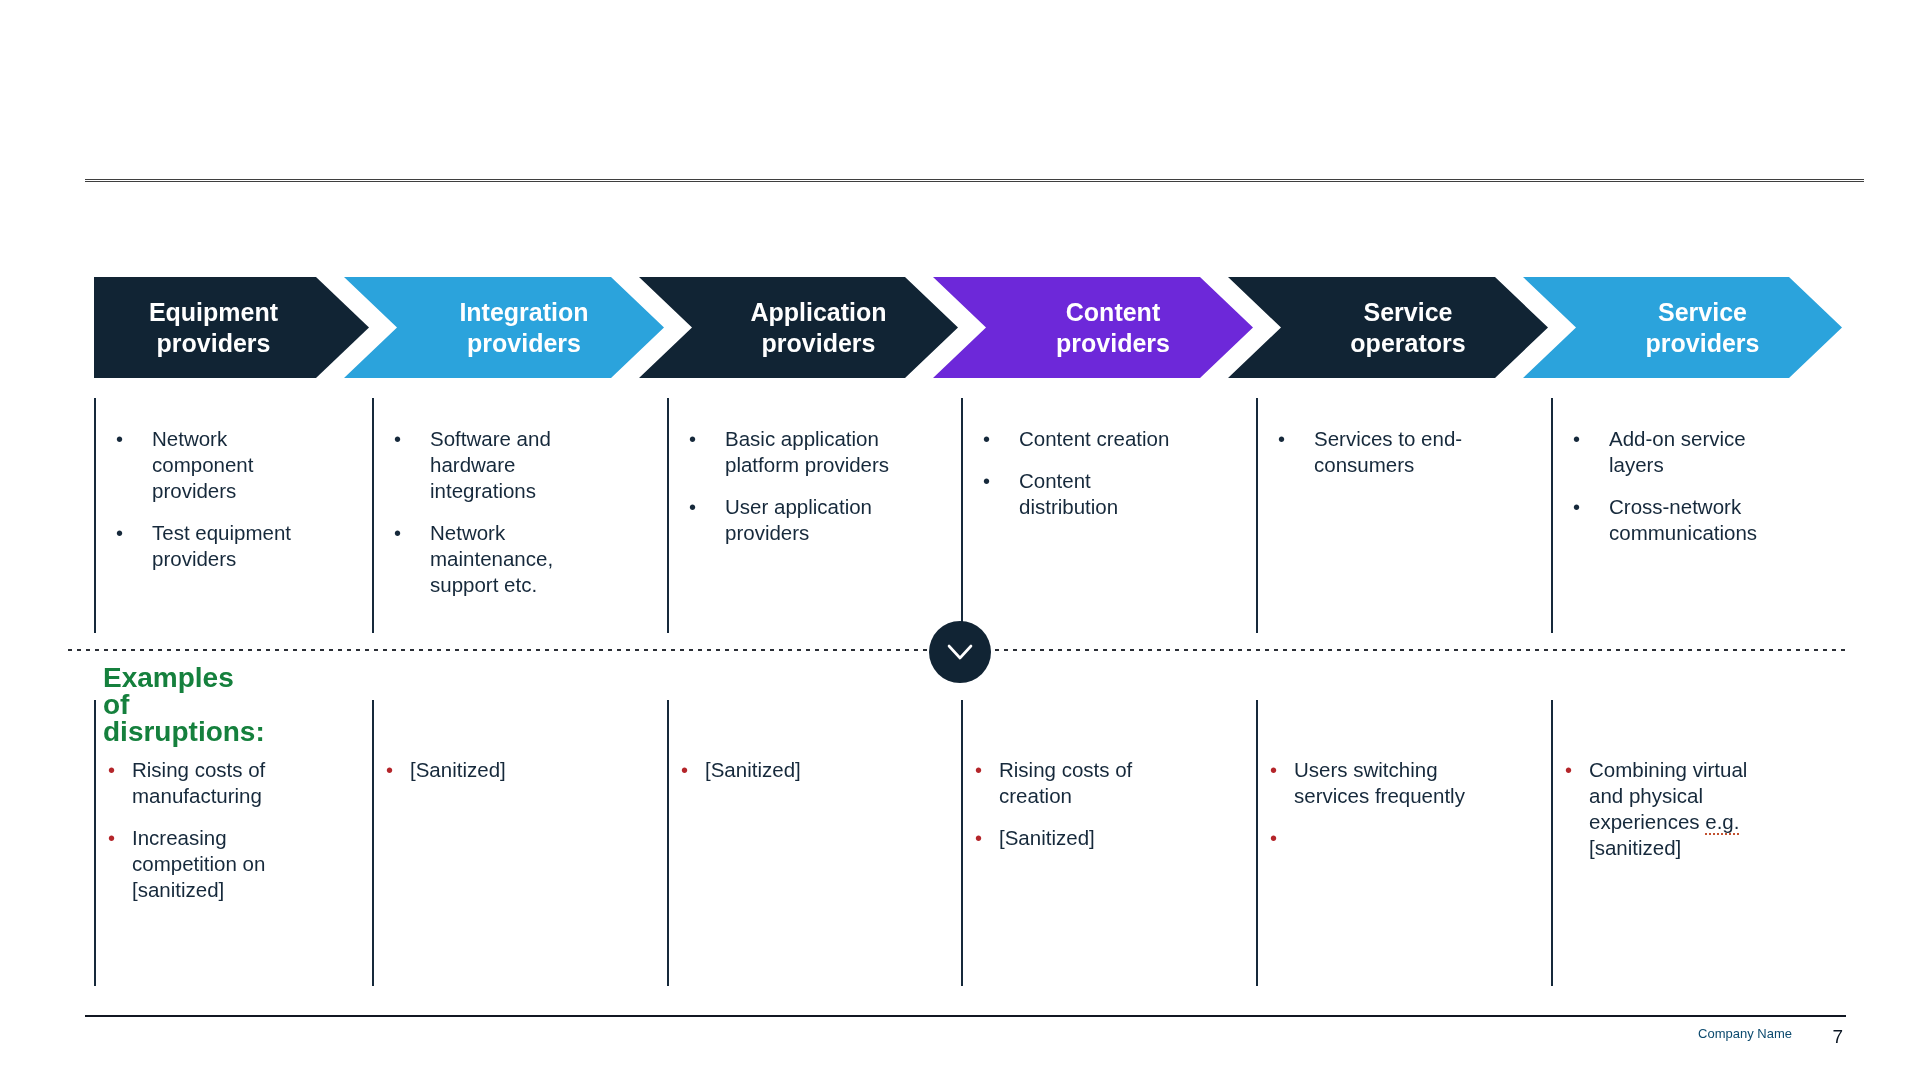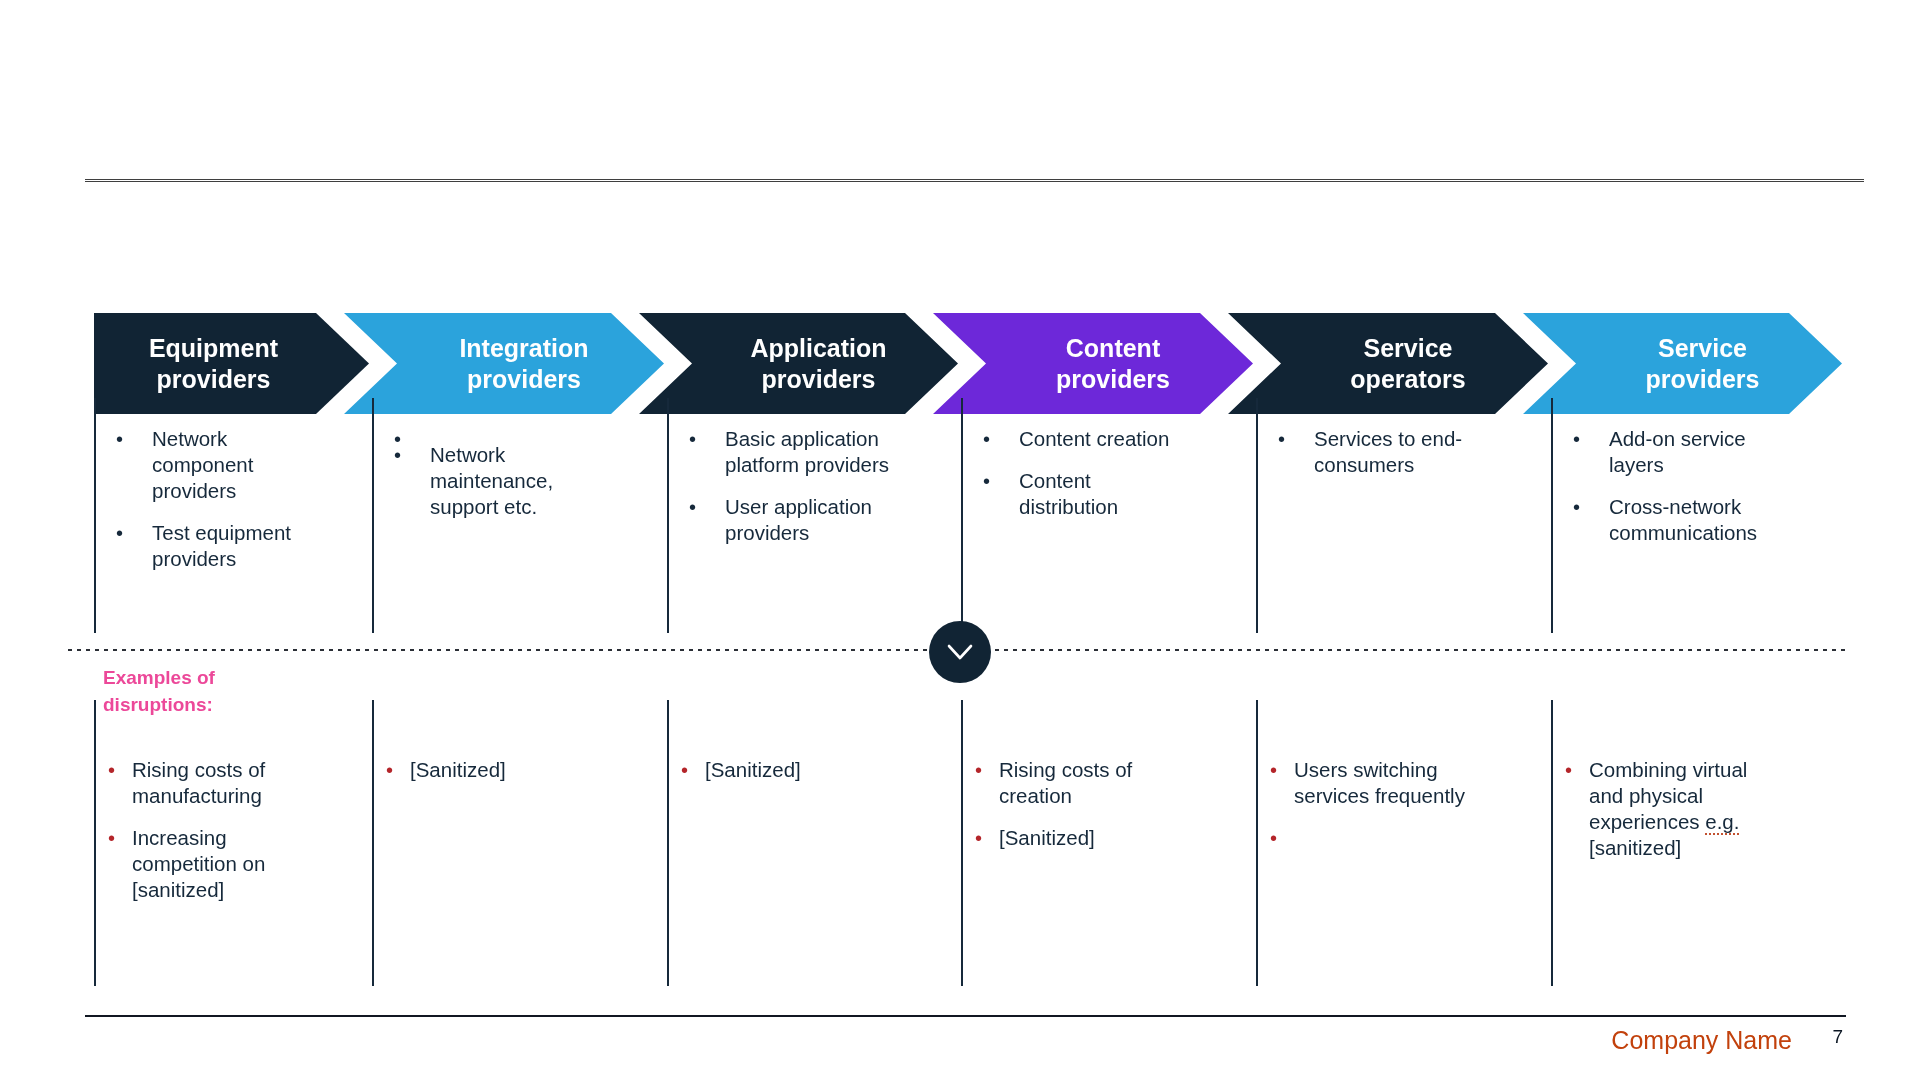--- a/index.html
+++ b/index.html
@@ -2,45 +2,45 @@
 <html><head>
 <meta charset="utf-8">
 <style>
   html,body{margin:0;padding:0;background:#ffffff;}
   body{font-family:"Liberation Sans","DejaVu Sans",sans-serif;}
   #slide{position:relative;width:1920px;height:1081px;background:#fff;overflow:hidden;}
 
   .page-title{position:absolute;left:85px;top:108px;font-size:45px;font-weight:bold;color:#0a0a0a;letter-spacing:-0.5px;white-space:nowrap;}
   .title-rule{position:absolute;left:85px;top:179px;width:1779px;height:3px;border-top:1px solid #3f3f3f;border-bottom:1px solid #3f3f3f;box-sizing:border-box;}
 
-  .stage-chevron{position:absolute;top:277px;height:101px;display:flex;align-items:center;justify-content:center;text-align:center;margin-top:36px;}
+  .stage-chevron{position:absolute;top:277px;height:101px;display:flex;align-items:center;justify-content:center;text-align:center;}
   .stage-label{color:#ffffff;font-size:25px;font-weight:bold;line-height:31px;}
 
   .col-divider{position:absolute;width:2px;}
 
   .item-list,.disruption-list{position:absolute;margin:0;padding:0;list-style:none;font-size:20.5px;line-height:26px;color:#16293b;}
   .item-list li,.disruption-list li{position:relative;margin:0 0 16px 0;}
   .item-list li{padding-left:36px;}
   .disruption-list li{padding-left:24px;}
   .dot{position:absolute;left:0;top:0;}
   .item-list .dot{color:#16293b;font-size:20px;}
   .disruption-list .dot{color:#b4252a;font-size:20px;}
 
   .dashed-divider{position:absolute;left:68px;top:649px;width:1781px;height:2px;
      background:repeating-linear-gradient(90deg,#2b2f36 0 4px,transparent 4px 9px);}
   .chevron-circle{position:absolute;left:929px;top:621px;width:62px;height:62px;border-radius:50%;
      display:flex;align-items:center;justify-content:center;}
   .chevron-circle svg{width:34px;height:30px;}
 
-  .examples-heading{position:absolute;left:103px;top:664px;width:155px;font-size:19px;font-weight:bold;line-height:27px;color:#ec4899;}
+  .examples-heading{position:absolute;left:103px;top:664px;width:155px;font-size:28px;font-weight:bold;line-height:27px;color:#15803d;}
 
   .squiggle{border-bottom:2px dotted #c25130;}
 
   .footer-rule{position:absolute;left:85px;top:1015px;width:1761px;height:2px;background:#111722;}
-  .footer-company{position:absolute;top:1026px;right:128px;font-size:25px;color:#c2410c;}
+  .footer-company{position:absolute;top:1026px;right:128px;font-size:13px;color:#0c4a6e;}
   .footer-page{position:absolute;top:1026px;right:77px;font-size:19px;color:#0b1623;}
 </style>
 </head>
 <body>
 
 <div id="slide">
   <div class="title-rule"></div>
 
   <div id="chain">
       <div class="stage-chevron" style="left: 94px; width: 275px; background: rgb(17, 36, 52); clip-path: polygon(0px 0px, 222px 0px, 275px 50%, 222px 100%, 0px 100%); padding-left: 0px; padding-right: 36px; box-sizing: border-box;">
@@ -68,21 +68,21 @@
         <li><span class="dot">•</span><span>Network component providers</span></li>
         <li><span class="dot">•</span><span>Test equipment providers</span></li>
       </ul>
       <div class="col-divider" style="left: 94px; top: 700px; height: 286px; background: rgb(22, 41, 59);"></div>
       <ul class="disruption-list" style="left: 108px; top: 757px; width: 196px;">
         <li><span class="dot">•</span><span>Rising costs of manufacturing</span></li>
         <li><span class="dot">•</span><span>Increasing competition on [sanitized]</span></li>
       </ul>
       <div class="col-divider" style="left: 372px; top: 398px; height: 235px; background: rgb(22, 41, 59);"></div>
       <ul class="item-list" style="left: 394px; top: 426px; width: 202px;">
-        <li><span class="dot">•</span></li>
+        <li><span class="dot">•</span><span>Software and hardware integrations</span></li>
         <li><span class="dot">•</span><span>Network maintenance, support etc.</span></li>
       </ul>
       <div class="col-divider" style="left: 372px; top: 700px; height: 286px; background: rgb(22, 41, 59);"></div>
       <ul class="disruption-list" style="left: 386px; top: 757px; width: 196px;">
         <li><span class="dot">•</span><span>[Sanitized]</span></li>
       </ul>
       <div class="col-divider" style="left: 667px; top: 398px; height: 235px; background: rgb(22, 41, 59);"></div>
       <ul class="item-list" style="left: 689px; top: 426px; width: 202px;">
         <li><span class="dot">•</span><span>Basic application platform providers</span></li>
         <li><span class="dot">•</span><span>User application providers</span></li>

